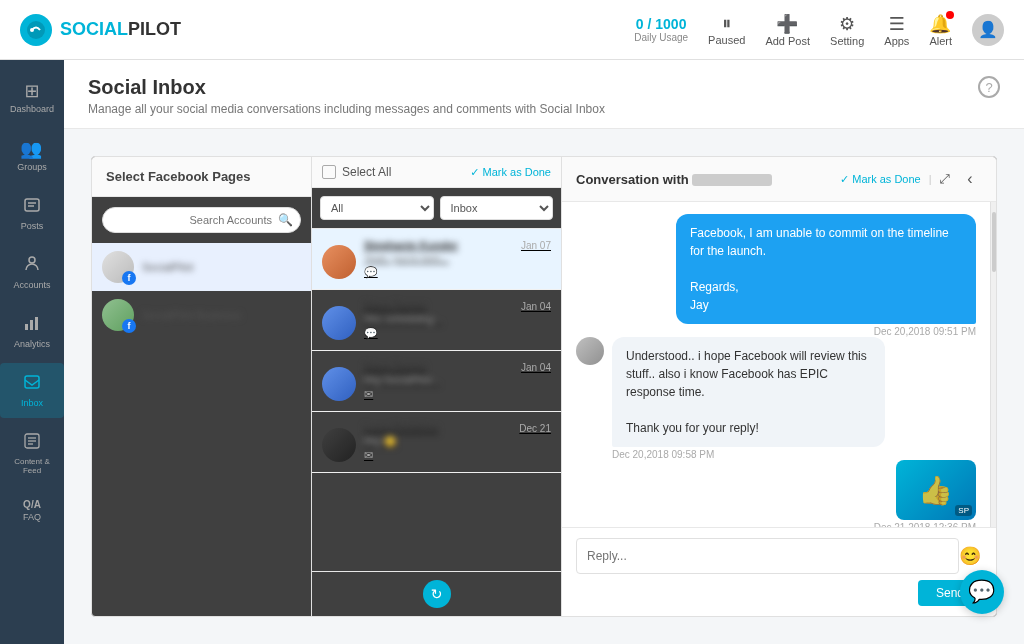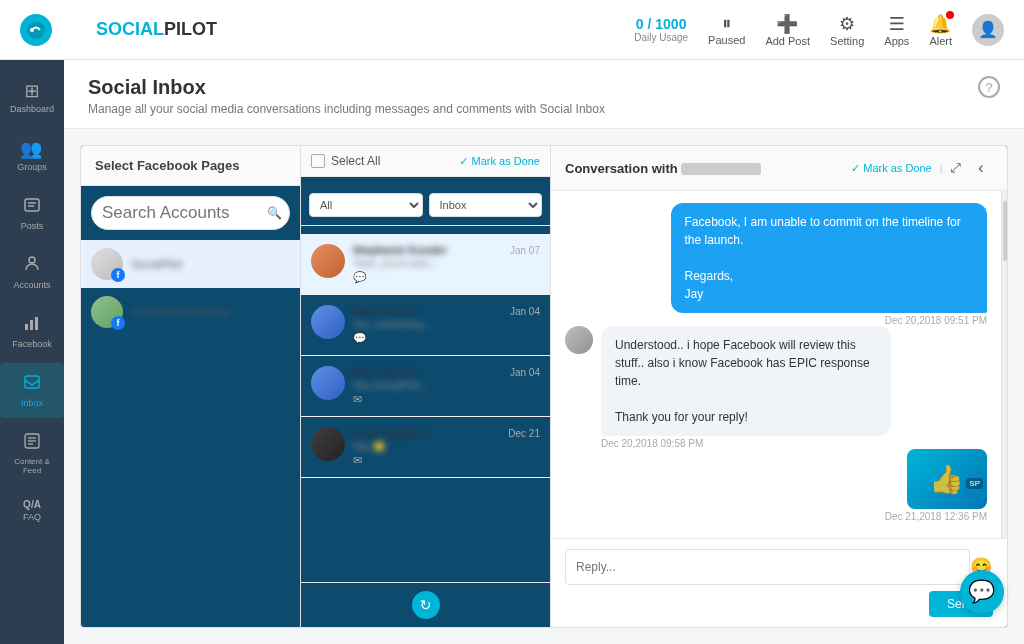--- a/index.html
+++ b/index.html
@@ -30,21 +30,20 @@
       align-items: center;
       justify-content: center;
       color: white;
       font-weight: bold;
       font-size: 14px;
     }
     .logo-text {
       font-size: 18px;
       font-weight: 700;
       color: #333;
-      margin-left: 36px;
     }
     .logo-text span { color: #00b4d8; }
 
     .nav-right {
       display: flex;
       align-items: center;
       gap: 20px;
     }
     .nav-item {
       display: flex;
@@ -165,23 +164,23 @@
       color: #aaa;
       font-size: 13px;
       cursor: pointer;
     }
 
     
     .inbox-layout {
       display: flex;
       flex: 1;
       overflow: hidden;
-      margin: 16px;
+      margin: 27px;
       gap: 0;
-      background: #0c4a6e;
+      background: #404040;
       border: 1px solid #e0e0e0;
       border-radius: 4px;
     }
 
     
     .col-pages {
       width: 220px;
       border-right: 1px solid #e0e0e0;
       display: flex;
       flex-direction: column;
@@ -196,23 +195,24 @@
     }
     .search-box {
       margin: 10px;
       position: relative;
     }
     .search-input {
       width: 100%;
       padding: 6px 28px 6px 10px;
       border: 1px solid #ddd;
       border-radius: 20px;
-      font-size: 17px;
+      font-size: 11px;
       color: #555;
       outline: none;
+      text-align: right;
     }
     .search-icon-sm {
       position: absolute;
       right: 8px;
       top: 50%;
       transform: translateY(-50%);
       color: #aaa;
       font-size: 12px;
     }
     .page-list { flex: 1; overflow-y: auto; }
@@ -254,21 +254,20 @@
     
     .page-avatar-1 { background: linear-gradient(135deg, #e0e0e0, #bbb); }
     .page-avatar-2 { background: linear-gradient(135deg, #90c090, #60a060); }
 
     
     .col-messages {
       width: 250px;
       border-right: 1px solid #e0e0e0;
       display: flex;
       flex-direction: column;
-      gap: 8px;
     }
     .messages-toolbar {
       display: flex;
       align-items: center;
       padding: 8px 10px;
       gap: 6px;
       border-bottom: 1px solid #e8e8e8;
       background: #fafafa;
     }
     .checkbox-select {
@@ -303,25 +302,26 @@
       border: 1px solid #ddd;
       border-radius: 4px;
       font-size: 11px;
       color: #555;
       background: #fff;
       outline: none;
     }
     .message-list { flex: 1; overflow-y: auto; }
     .message-item {
       display: flex;
-      align-items: flex-start;
+      align-items: flex-end;
       padding: 10px 10px;
       gap: 8px;
       cursor: pointer;
       border-bottom: 1px solid #f0f0f0;
+      text-decoration: underline;
     }
     .message-item.active { background: #e8f4ff; }
     .msg-avatar {
       width: 34px;
       height: 34px;
       border-radius: 50%;
       flex-shrink: 0;
     }
     .msg-avatar-1 { background: linear-gradient(135deg, #e89060, #c06030); }
     .msg-avatar-2 { background: linear-gradient(135deg, #6090e8, #3060c0); }
@@ -472,21 +472,21 @@
       background: linear-gradient(135deg, #00b4d8, #0077b6);
       border-radius: 8px;
       display: flex;
       align-items: center;
       justify-content: center;
       position: relative;
     }
     .image-bubble .thumb-icon { font-size: 28px; color: rgba(255,255,255,0.8); }
     .image-bubble .logo-sm {
       position: absolute;
-      bottom: 20px;
+      bottom: 4px;
       right: 4px;
       font-size: 8px;
       color: white;
       background: rgba(0,0,0,0.3);
       padding: 1px 3px;
       border-radius: 3px;
     }
 
     
     .reply-area {
@@ -645,21 +645,21 @@
       <span>Accounts</span>
     </div>
     <div class="sidebar-item">
       <span class="si-icon">
         <svg width="18" height="18" viewBox="0 0 18 18" fill="none">
           <rect x="2" y="10" width="3" height="6" fill="#aaa"></rect>
           <rect x="7" y="6" width="3" height="10" fill="#aaa"></rect>
           <rect x="12" y="3" width="3" height="13" fill="#aaa"></rect>
         </svg>
       </span>
-      <span>Facebook</span>
+      <span>Analytics</span>
     </div>
     <div class="sidebar-item active">
       <span class="si-icon">
         <svg width="18" height="18" viewBox="0 0 18 18" fill="none">
           <rect x="2" y="3" width="14" height="12" rx="2" stroke="#00b4d8" stroke-width="1.5"></rect>
           <path d="M2 7l7 5 7-5" stroke="#00b4d8" stroke-width="1.5"></path>
         </svg>
       </span>
       <span style="color:#00b4d8">Inbox</span>
     </div>

